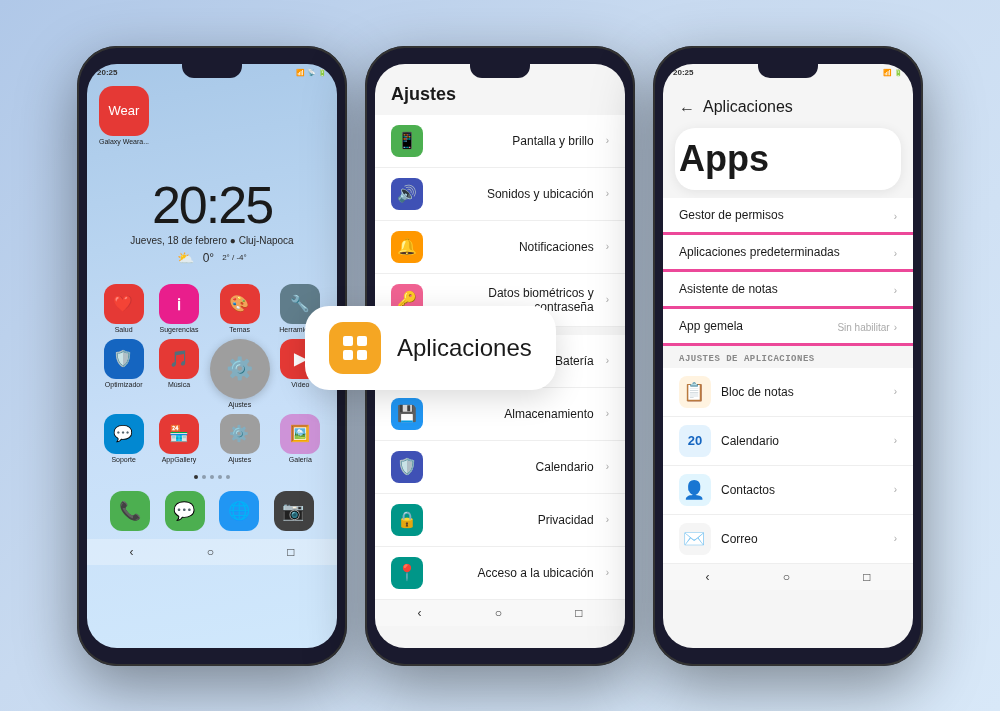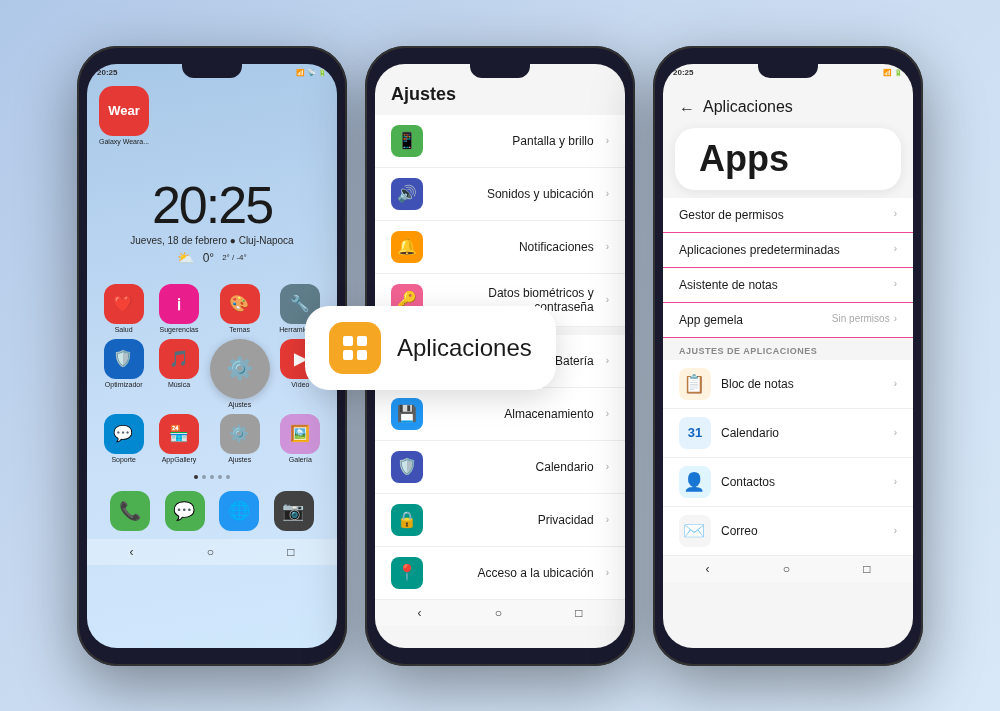--- a/index.html
+++ b/index.html
@@ -228,43 +228,44 @@
       gap: 8px;
       padding: 16px 16px 4px;
     }
     .back-arrow { font-size: 16px; color: #333; }
     .apps-header-title { font-size: 16px; font-weight: 500; color: #1a1a1a; }
 
     
     .apps-title-bubble {
       background: white;
       border-radius: 20px;
-      padding: 10px 24px;
+      padding: 10px 4px;
       margin: 8px 12px;
       font-size: 36px;
       font-weight: 600;
       color: #1a1a1a;
       box-shadow: 0 2px 12px rgba(0,0,0,0.08);
     }
     .apps-menu-item {
       display: flex;
-      align-items: flex-start;
+      align-items: flex-end;
       padding: 10px 16px;
       background: white;
-      border-bottom: 1px solid #ec4899;
+      border-bottom: 3px solid #ec4899;
       justify-content: space-between;
     }
     .apps-menu-text { font-size: 12px; color: #1a1a1a; }
     .apps-menu-sub { font-size: 10px; color: #aaa; }
     .apps-section-label {
       font-size: 9px;
       color: #888;
       padding: 8px 16px 4px;
       letter-spacing: 0.5px;
       font-weight: 600;
+      font-family: Liberation Mono, monospace;
     }
     .apps-list-item {
       display: flex;
       align-items: center;
       padding: 8px 16px;
       background: white;
       border-bottom: 1px solid #eee;
       gap: 10px;
     }
     .apps-list-icon {
@@ -290,21 +291,21 @@
       <div class="status-bar">
         <div class="time">20:25</div>
         <div class="status-icons">
           <span>📶</span>
           <span>📡</span>
           <span>🔋</span>
         </div>
       </div>
 
       <div style="display:flex;flex-direction:column;align-items:flex-start;padding:4px 12px;">
-        <div style="background:#e53935;border-radius:14px;width:50px;height:50px;display:flex;align-items:center;justify-content:center;color:white;font-size:13px;font-weight:bold;">
+        <div style="background:#e53935;border-radius:14px;width:50px;height:50px;display:flex;align-items:center;justify-content:center;color:white;font-size:13px;font-weight:normal;">
           <span>Wear</span>
         </div>
         <span style="font-size:7px;color:#222;margin-top:2px;">Galaxy Weara...</span>
       </div>
 
       <div class="home-time">20:25</div>
       <div class="home-date">
         <span>Jueves, 18 de febrero</span> ●
         <span>Cluj-Napoca</span>
       </div>
@@ -500,38 +501,38 @@
           <span class="apps-menu-text">Aplicaciones predeterminadas</span>
           <span class="apps-list-chevron">›</span>
         </div>
         <div class="apps-menu-item">
           <span class="apps-menu-text">Asistente de notas</span>
           <span class="apps-list-chevron">›</span>
         </div>
         <div class="apps-menu-item">
           <span class="apps-menu-text">App gemela</span>
           <div style="display:flex;align-items:center;gap:4px;">
-            <span class="apps-menu-sub">Sin permisos</span>
+            <span class="apps-menu-sub">Sin habilitar</span>
             <span class="apps-list-chevron">›</span>
           </div>
         </div>
       </div>
 
       <div class="apps-section-label">AJUSTES DE APLICACIONES</div>
 
       <div>
         <div class="apps-list-item">
           <div class="apps-list-icon" style="background:#fff3e0;">
             <span style="color:#ff6f00;font-size:18px;">📋</span>
           </div>
           <span class="apps-list-text">Bloc de notas</span>
           <span class="apps-list-chevron">›</span>
         </div>
         <div class="apps-list-item">
-          <div class="apps-list-icon" style="background:#e3f2fd;border-radius:8px;font-size:13px;font-weight:bold;color:#1565c0;display:flex;align-items:center;justify-content:center;">31</div>
+          <div class="apps-list-icon" style="background:#e3f2fd;border-radius:8px;font-size:13px;font-weight:bold;color:#1565c0;display:flex;align-items:center;justify-content:center;">20</div>
           <span class="apps-list-text">Calendario</span>
           <span class="apps-list-chevron">›</span>
         </div>
         <div class="apps-list-item">
           <div class="apps-list-icon" style="background:#e1f5fe;">
             <span style="font-size:18px;">👤</span>
           </div>
           <span class="apps-list-text">Contactos</span>
           <span class="apps-list-chevron">›</span>
         </div>

